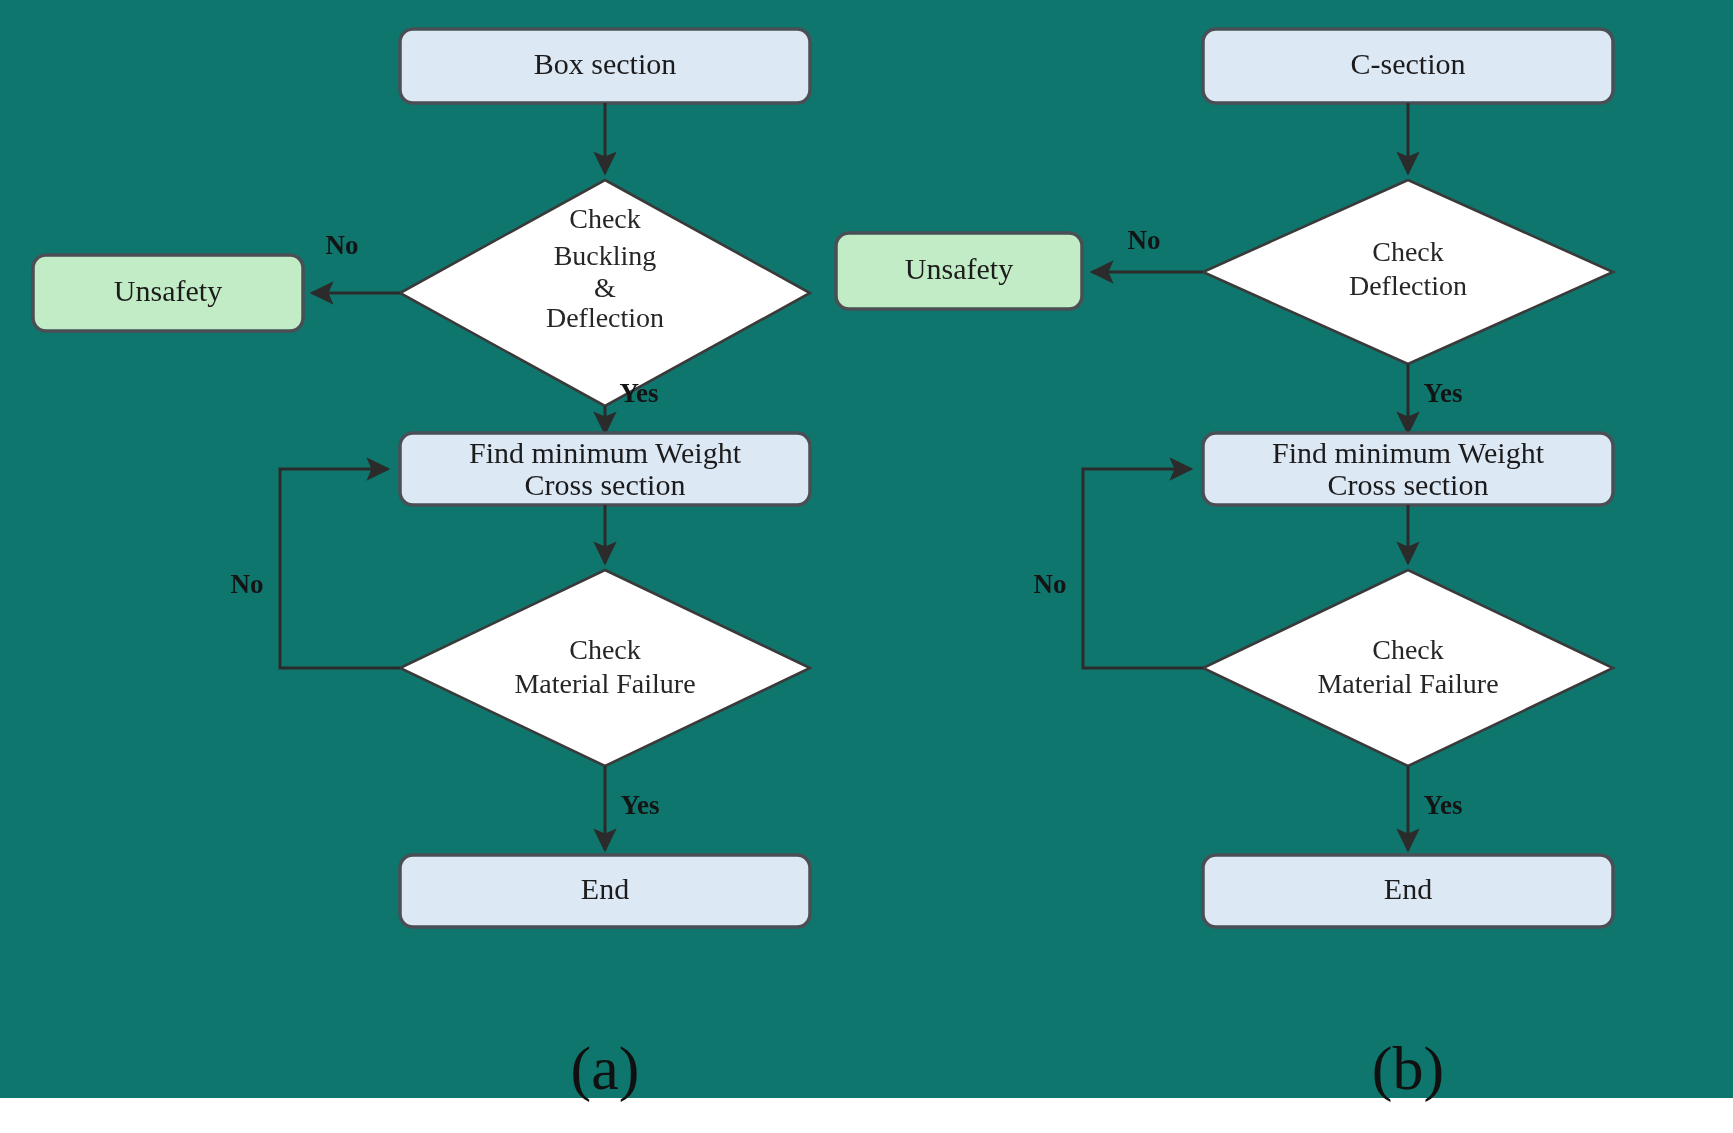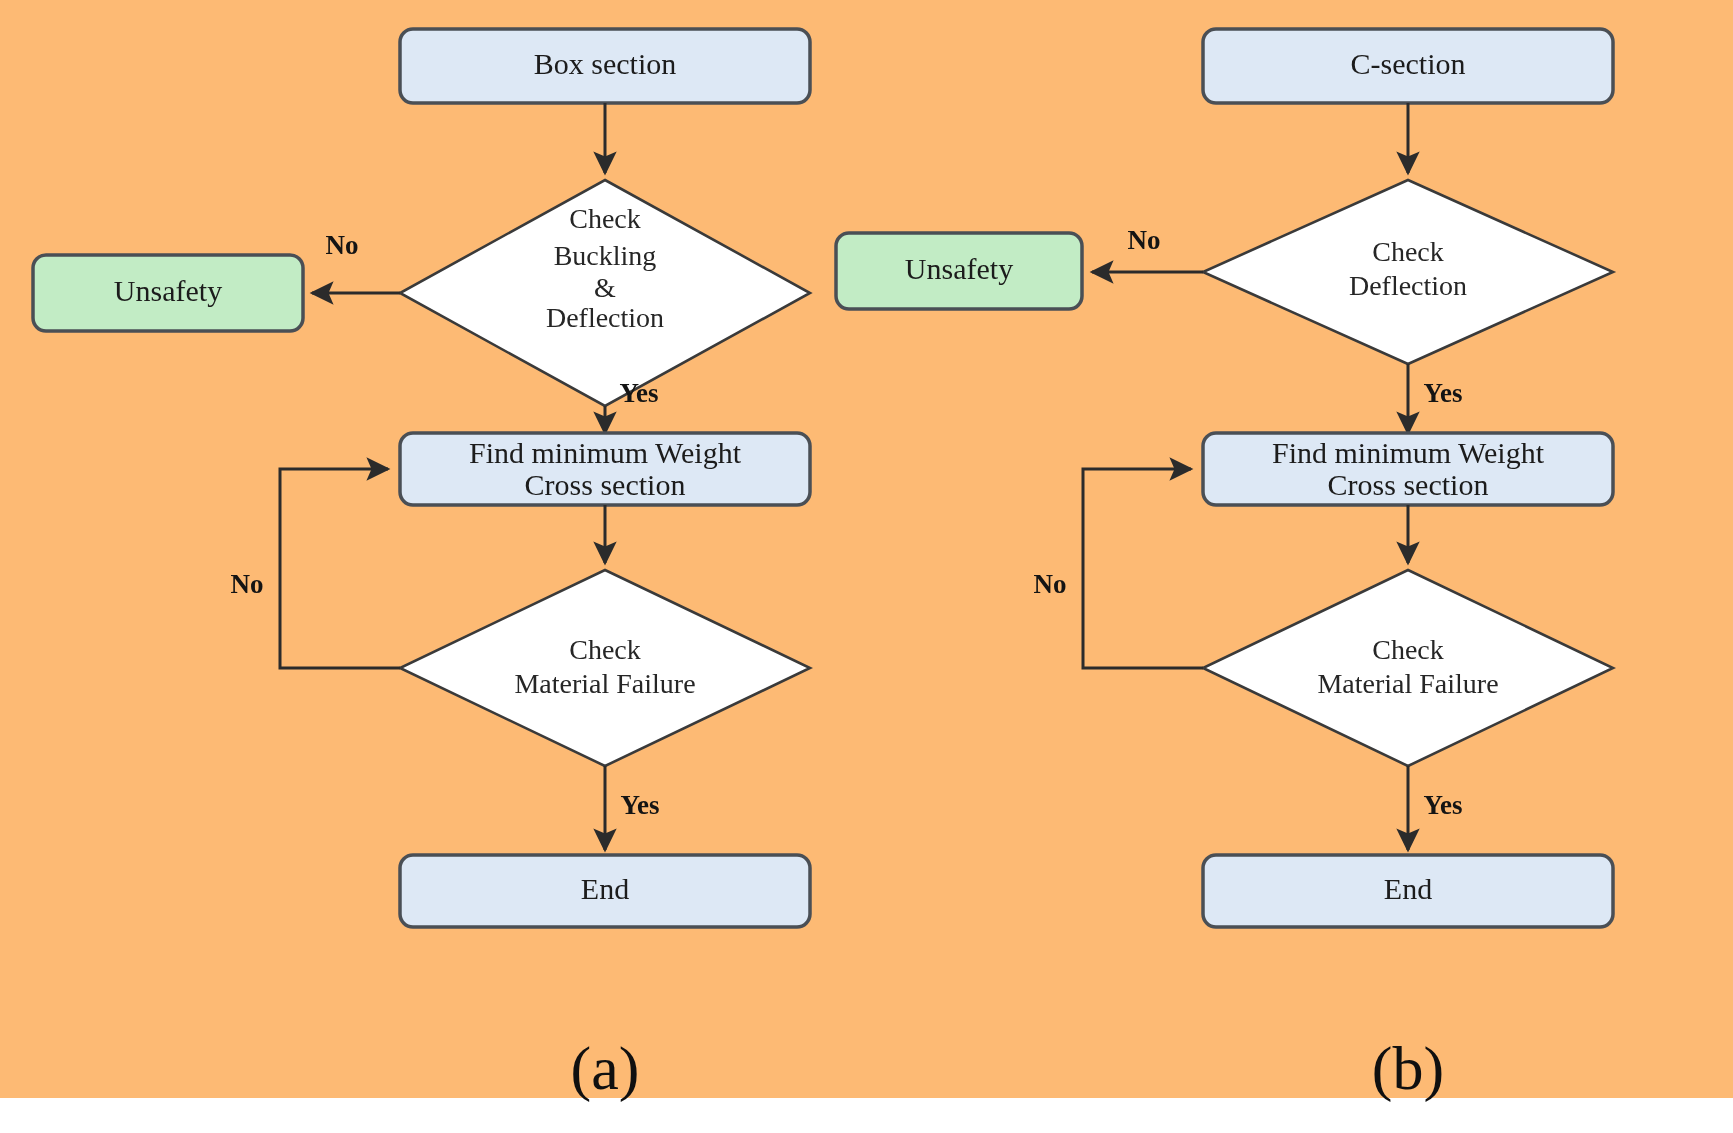--- a/index.html
+++ b/index.html
@@ -10,21 +10,21 @@
   body {
     width: 1733px;
     height: 1133px;
     font-family: "Liberation Serif", serif;
     overflow: hidden;
   }
   #canvas {
     position: relative;
     width: 1733px;
     height: 1098px;
-    background: #fdba74;
+    background: #0f766e;
   }
   svg.flow {
     position: absolute;
     top: 0;
     left: 0;
     width: 1733px;
     height: 1133px;
   }
   .proc-rect {
     fill: #dde8f5;

